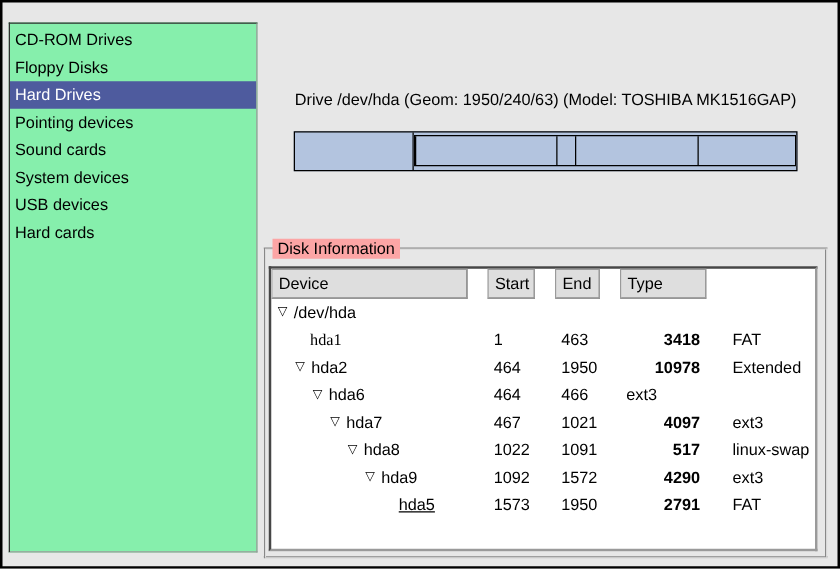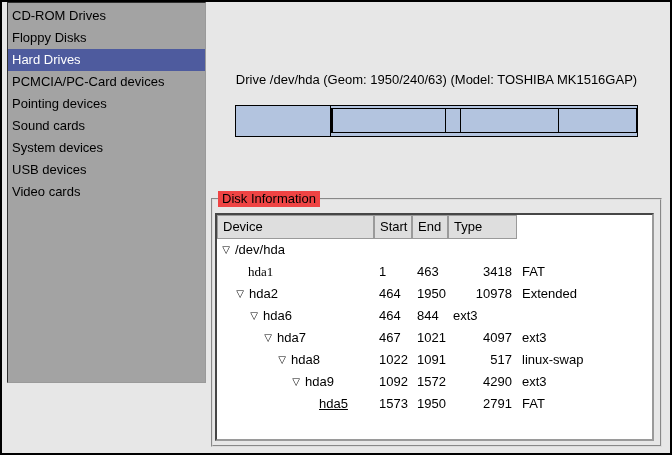--- a/index.html
+++ b/index.html
@@ -12,23 +12,23 @@
   .window {
     position:relative;
     width:672px; height:455px;
     background:#e7e7e7;
     border:2px solid #000;
     overflow:hidden;
   }
 
   
   .device-list {
-    position:absolute; left:5px; top:0;
-    width:199px; height:381px;
-    background:#a3a3a3;
+    position:absolute; left:5px; top:16px;
+    width:199px; height:424px;
+    background:#86efac;
     border:1px solid;
     border-color:#2e2e2e #9a9a9a #9a9a9a #2e2e2e;
     padding-top:2px;
     overflow:hidden;
   }
   .list-item {
     height:22px; line-height:22px;
     padding-left:4px;
     white-space:nowrap;
     cursor:default;
@@ -65,37 +65,38 @@
   .bar-extended .bar-seg.last { border-right:none; }
 
   
   .disk-frame {
     position:absolute; left:209px; top:196px;
     width:451px; height:249px;
     border:2px groove #dcdcdc;
   }
   .frame-label {
     position:absolute; top:-9px; left:5px;
-    background:#ef4444;
+    background:#fca5a5;
     padding:0 4px;
     line-height:16px;
     white-space:nowrap;
   }
 
   
   .disk-table {
     position:absolute; left:2px; top:13px;
     width:439px; height:228px;
     background:#fff;
     border:2px inset #9a9a9a;
     overflow:hidden;
   }
   .tgrid {
     display:grid;
     grid-template-columns:157px 38px 36px 69px 1fr;
+    gap:16px;
   }
   .header-row { height:24px; }
   .header-cell {
     background:#dedede;
     border:1px solid;
     border-color:#fff #6f6f6f #6f6f6f #fff;
     outline:1px solid #9a9a9a;
     outline-offset:-1px;
     padding-left:5px;
     line-height:21px;
@@ -108,38 +109,37 @@
   .cell.device { display:flex; align-items:center; }
   .twisty {
     display:inline-block;
     width:14px;
     font-size:10px;
     text-align:center;
     flex:none;
   }
   .dev-name { margin-left:2px; }
   .cell.num { padding-left:5px; }
-  .cell.size { text-align:right; padding-right:5px; }
+  .cell.size { text-align:right; padding-right:5px;font-weight:bold; }
   .cell.type { padding-left:5px; }
 </style>
 </head>
 <body>
 
 <div class="window">
 
   <div class="device-list">
       <div class="list-item">CD-ROM Drives</div>
       <div class="list-item">Floppy Disks</div>
       <div class="list-item selected">Hard Drives</div>
-      <div class="list-item">PCMCIA/PC-Card devices</div>
       <div class="list-item">Pointing devices</div>
       <div class="list-item">Sound cards</div>
       <div class="list-item">System devices</div>
       <div class="list-item">USB devices</div>
-      <div class="list-item">Video cards</div>
+      <div class="list-item">Hard cards</div>
     </div>
 
   <div class="drive-label">Drive /dev/hda (Geom: 1950/240/63) (Model: TOSHIBA MK1516GAP)</div>
 
   <div class="partition-bar">
       <div class="bar-seg primary" style="width: 23.74%;"></div>
       <div class="bar-extended">
         <div class="bar-seg" style="width: 0.2%;"></div>
         <div class="bar-seg" style="width: 37.32%;"></div>
         <div class="bar-seg" style="width: 4.71%;"></div>
@@ -187,21 +187,21 @@
             <div class="cell num">1950</div>
             <div class="cell size">10978</div>
             <div class="cell type">Extended</div>
           </div>
           <div class="tgrid body-row">
             <div class="cell device" style="padding-left: 30px;">
               <span class="twisty">▽</span>
               <span class="dev-name">hda6</span>
             </div>
             <div class="cell num">464</div>
-            <div class="cell num">844</div>
+            <div class="cell num">466</div>
             <div class="cell type">ext3</div>
           </div>
           <div class="tgrid body-row">
             <div class="cell device" style="padding-left: 44px;">
               <span class="twisty">▽</span>
               <span class="dev-name">hda7</span>
             </div>
             <div class="cell num">467</div>
             <div class="cell num">1021</div>
             <div class="cell size">4097</div>

